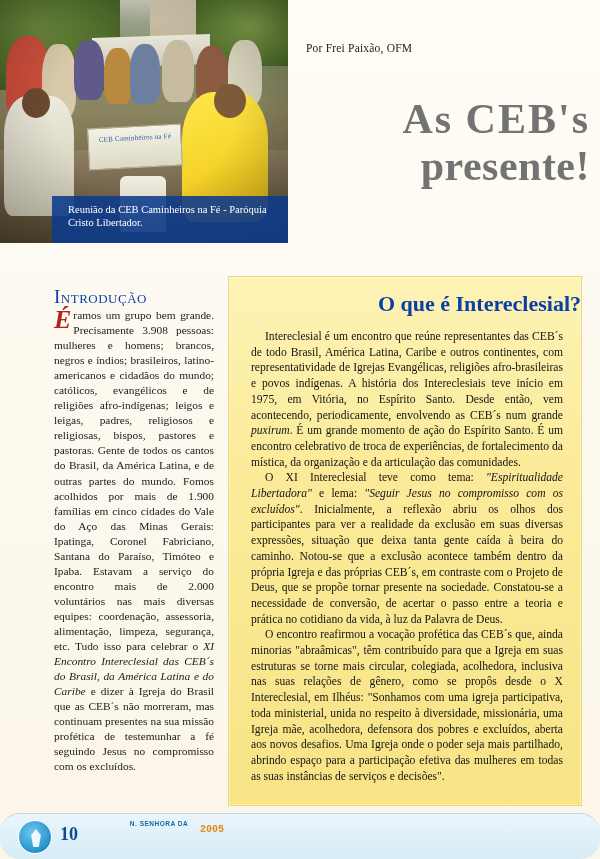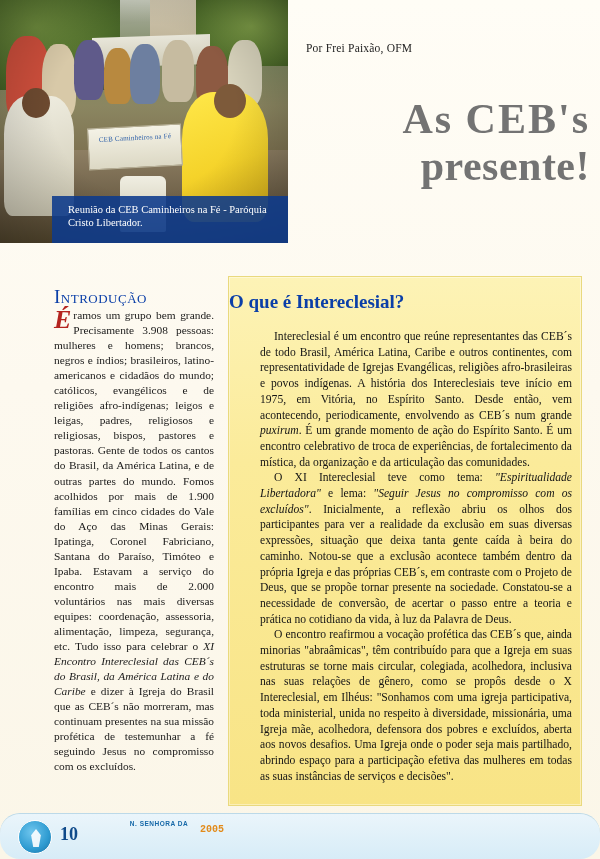--- a/index.html
+++ b/index.html
@@ -190,36 +190,35 @@
     position: absolute;
     left: 228px; top: 276px;
     width: 354px; height: 530px;
     background: linear-gradient(180deg, #fdf3b6 0%, #fbeb9a 35%, #f8e486 100%);
     border: 1px solid #e9d97e;
     box-shadow: 0 0 0 1px rgba(255,255,255,.4) inset;
   }
   #panel-title {
     position: absolute;
     left: 0; top: 14px; width: 100%;
-    text-align: left;
+    text-align: right;
     font-family: "Liberation Serif", serif;
     font-weight: bold;
-    font-size: 19px;
+    font-size: 22px;
     color: #0b3fa8;
   }
   #panel-body {
     position: absolute;
     left: 22px; top: 52px; width: 312px;
     font-family: "Liberation Serif", serif;
     font-size: 11.6px;
     line-height: 1.355;
     color: #141414;
     text-align: justify;
     hyphens: auto;
-    margin-left: 9px;
   }
   #panel-body p { margin: 0 0 0 0; text-indent: 14px; }
   #panel-body em { font-style: italic; }
 
   
   #footer {
     position: absolute;
     left: 0; bottom: 0; width: 600px; height: 46px;
     background: linear-gradient(180deg,#eaf5fb 0%, #d7ecf7 100%);
     border-top: 1px solid #bcd9e8;

